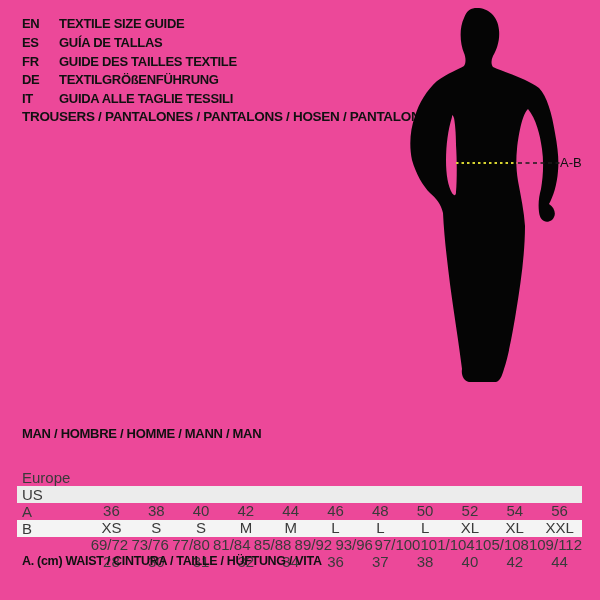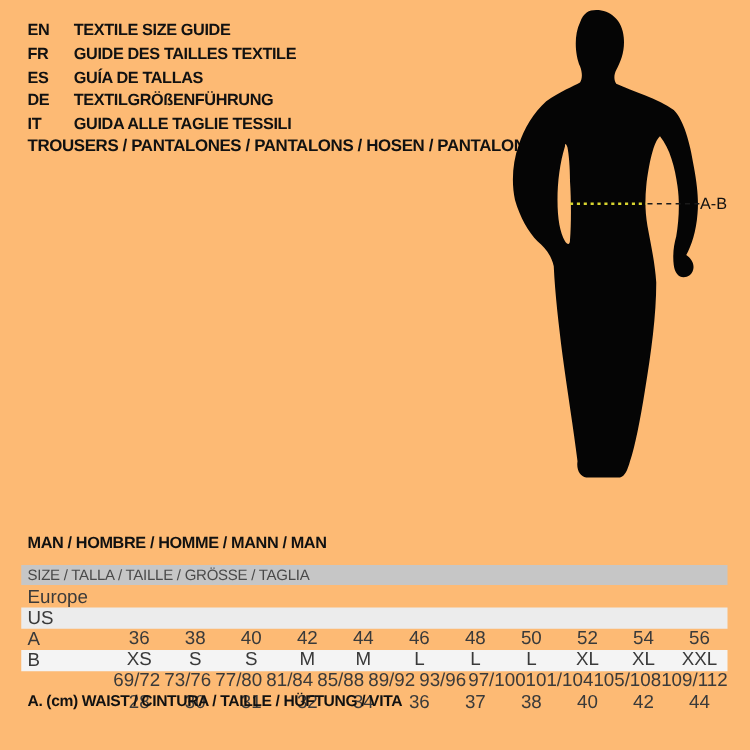--- a/index.html
+++ b/index.html
@@ -1,16 +1,16 @@
 <!DOCTYPE html>
 <html><head>
 <meta charset="utf-8">
 <style>
   html,body{margin:0;padding:0;background:#fff;}
-  #page{position:relative;width:600px;height:600px;background:#fdba74;overflow:hidden;
+  #page{position:relative;width:600px;height:600px;background:#ec4899;overflow:hidden;
         font-family:"Liberation Sans",sans-serif;color:#111;}
 
   
   .lang-list{position:absolute;left:22px;top:15px;}
   .lang-row{display:flex;line-height:18.8px;font-size:13px;font-weight:700;letter-spacing:-0.3px;}
   .lang-code{width:37px;}
   .lang-text{white-space:nowrap;}
 
   .category-heading{position:absolute;left:22px;top:109px;font-size:13.5px;font-weight:700;
         letter-spacing:-0.3px;white-space:nowrap;}
@@ -37,26 +37,26 @@
 <body>
 
 <div id="page">
 
   <div class="lang-list">
       <div class="lang-row">
         <span class="lang-code">EN</span>
         <span class="lang-text">TEXTILE SIZE GUIDE</span>
       </div>
       <div class="lang-row">
+        <span class="lang-code">ES</span>
+        <span class="lang-text">GUÍA DE TALLAS</span>
+      </div>
+      <div class="lang-row">
         <span class="lang-code">FR</span>
         <span class="lang-text">GUIDE DES TAILLES TEXTILE</span>
-      </div>
-      <div class="lang-row">
-        <span class="lang-code">ES</span>
-        <span class="lang-text">GUÍA DE TALLAS</span>
       </div>
       <div class="lang-row">
         <span class="lang-code">DE</span>
         <span class="lang-text">TEXTILGRÖßENFÜHRUNG</span>
       </div>
       <div class="lang-row">
         <span class="lang-code">IT</span>
         <span class="lang-text">GUIDA ALLE TAGLIE TESSILI</span>
       </div>
     </div>
@@ -106,21 +106,20 @@
       C 453 115 452 114 452 117
       Z"></path>
     <line x1="456" y1="163" x2="517" y2="163" stroke="#d8d430" stroke-width="2" stroke-dasharray="2.5 3"></line>
     <line x1="518" y1="163" x2="560" y2="163" stroke="#1a1a1a" stroke-width="1.3" stroke-dasharray="4 3.5"></line>
   </svg>
 
   <div class="measure-label">A-B</div>
 
   <div class="gender-heading">MAN / HOMBRE / HOMME / MANN / MAN</div>
 
-  <div class="table-header" style="background: rgb(198, 198, 198);">SIZE / TALLA / TAILLE / GRÖSSE / TAGLIA</div>
 
   <div class="size-table">
       <div class="trow">
         <span class="tlabel">Europe</span>
         <span class="tcell">36</span>
         <span class="tcell">38</span>
         <span class="tcell">40</span>
         <span class="tcell">42</span>
         <span class="tcell">44</span>
         <span class="tcell">46</span>

